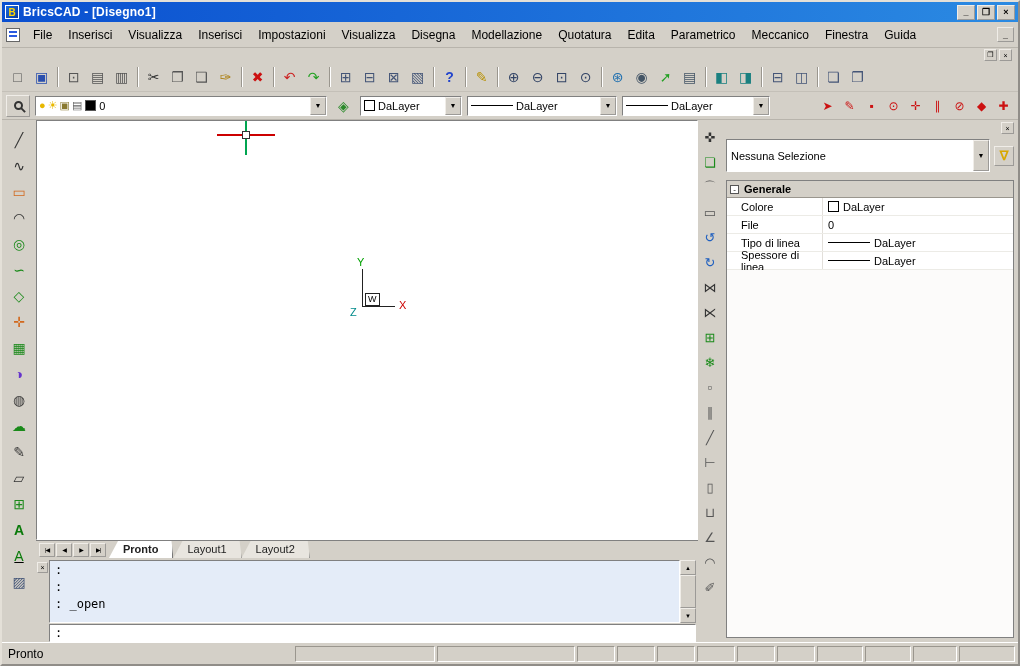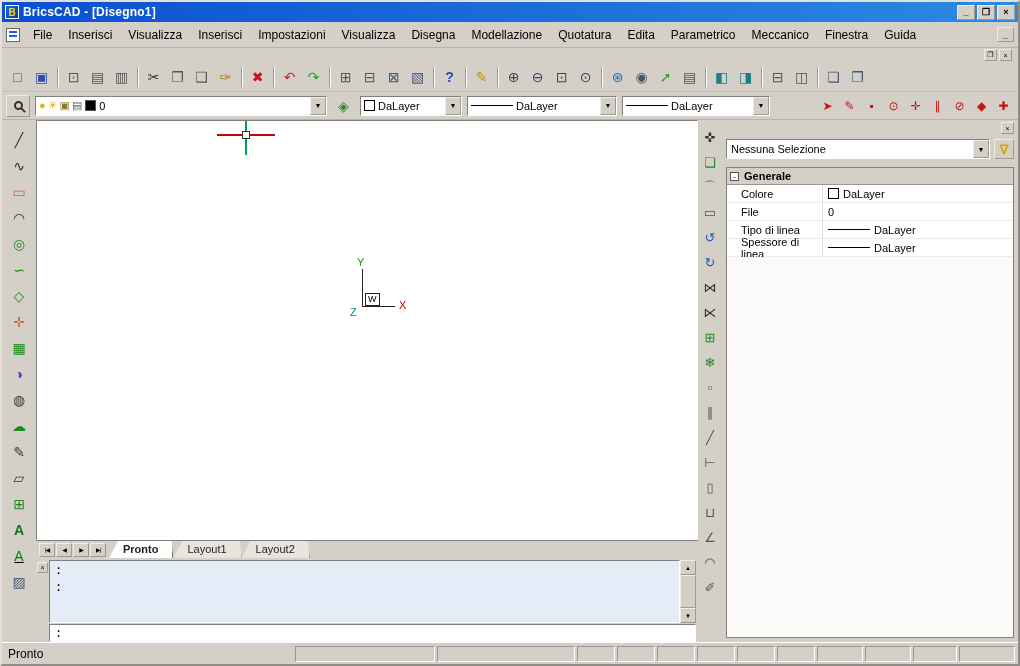--- a/index.html
+++ b/index.html
@@ -97,21 +97,21 @@
   .cmd-scroll { width:16px; flex:0 0 auto; display:flex; flex-direction:column; background:#ecebe6; }
   .scroll-btn { height:15px; background:#d4d0c8; border:1px outset #f0ede8; font-size:6px; display:flex; align-items:center; justify-content:center; }
   .scroll-thumb { flex:1; background:#d4d0c8; border:1px outset #f0ede8; }
   .cmd-input { height:18px; margin-top:1px; background:#fff; border:1px solid; border-color:#808080 #fff #fff #808080; font-family:"DejaVu Sans Mono", monospace; font-size:12px; display:flex; align-items:center; padding-left:5px; }
 
   
   .props { width:296px; flex:0 0 auto; display:flex; flex-direction:column; padding:2px 4px 4px 4px; background:#d4d0c8; }
   .props-head { height:14px; display:flex; justify-content:flex-end; }
   .props-close { width:13px; height:12px; background:#d4d0c8; border:1px outset #f0ede8; font-size:7px; display:flex; align-items:center; justify-content:center; }
   .props-selrow { display:flex; gap:4px; margin:3px 0 8px 0; align-items:center; }
-  .props-select { flex:1; height:20px; border:1px solid; border-color:#808080 #fff #fff #808080; background:#fff; display:flex; align-items:center; padding-left:4px; }
+  .props-select { flex:1; height:33px; border:1px solid; border-color:#808080 #fff #fff #808080; background:#fff; display:flex; align-items:center; padding-left:4px; }
   .props-select .arrow { margin-left:auto; width:16px; align-self:stretch; background:#d4d0c8; border:1px outset #f0ede8; display:flex; align-items:center; justify-content:center; font-size:7px; }
   .funnel-btn { width:20px; height:20px; background:#d4d0c8; border:1px outset #f0ede8; display:flex; align-items:center; justify-content:center; color:#d8a800; font-weight:bold; font-size:13px; }
   .props-grid { flex:1; border:1px solid #808080; background:#fff; display:flex; flex-direction:column; overflow:hidden; }
   .psection { height:17px; background:#d4d0c8; border-bottom:1px solid #9a968e; display:flex; align-items:center; gap:5px; padding-left:3px; font-weight:bold; }
   .collapse-box { width:9px; height:9px; border:1px solid #555; background:#fff; font-size:8px; line-height:7px; text-align:center; font-weight:normal; }
   .prow { height:18px; display:flex; align-items:stretch; border-bottom:1px solid #ecebe6; }
   .plabel { width:96px; flex:0 0 auto; padding-left:14px; display:flex; align-items:center; border-right:1px solid #e2dfda; }
   .pval { flex:1; display:flex; align-items:center; gap:4px; padding-left:5px; }
   .pfill { flex:1; background:#fcfbfa; }
 
@@ -458,20 +458,21 @@
       <div class="cmd-area">
         <div class="cmd-gutter">
           <span class="cmd-close">×</span>
         </div>
         <div class="cmd-right">
           <div class="cmd-logwrap">
             <div class="cmd-log">
 
             <div class="cmd-line">:</div>
                 <div class="cmd-line">:</div>
+                <div class="cmd-line">: _open</div>
               </div>
             <div class="cmd-scroll">
               <span class="scroll-btn">▲</span>
               <span class="scroll-thumb"></span>
               <span class="scroll-btn">▼</span>
             </div>
           </div>
           <div class="cmd-input">
             <span>:</span>
           </div>

